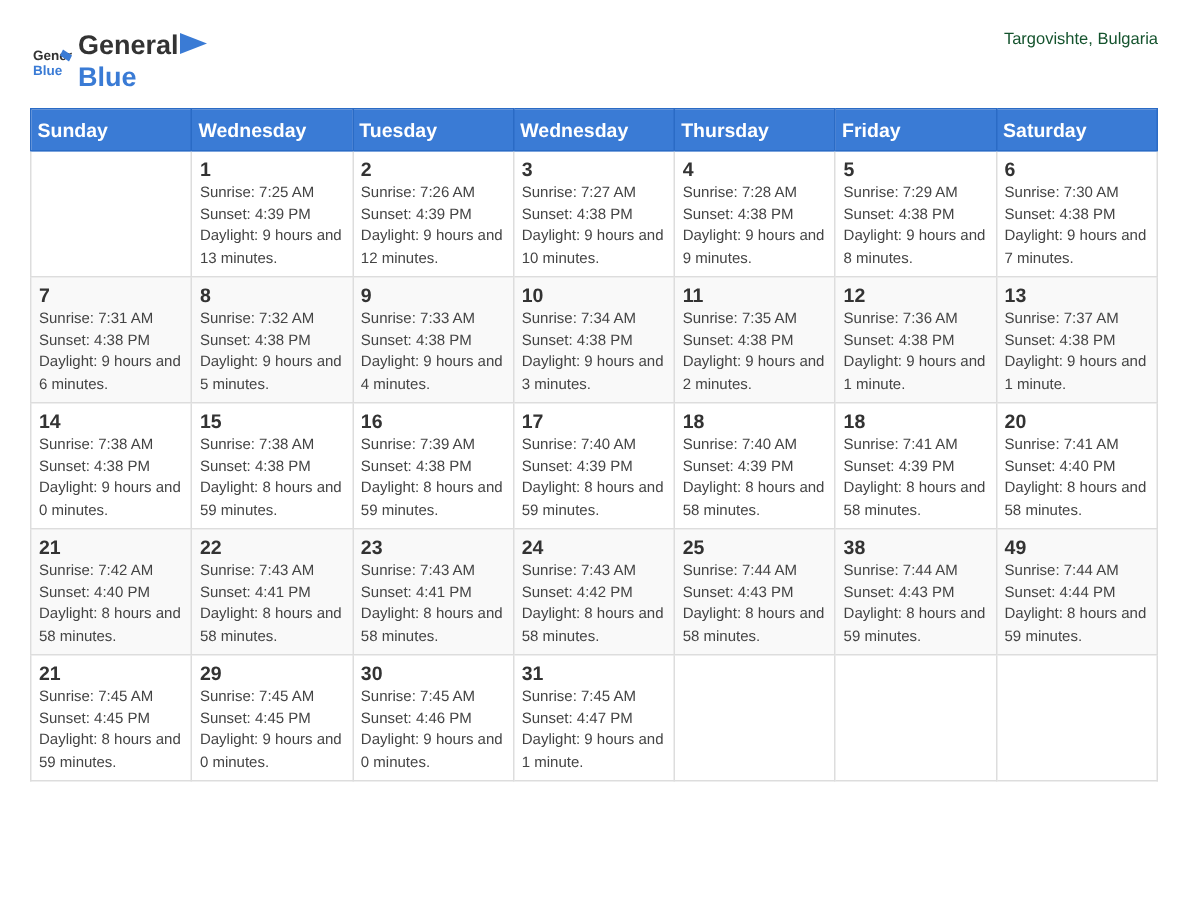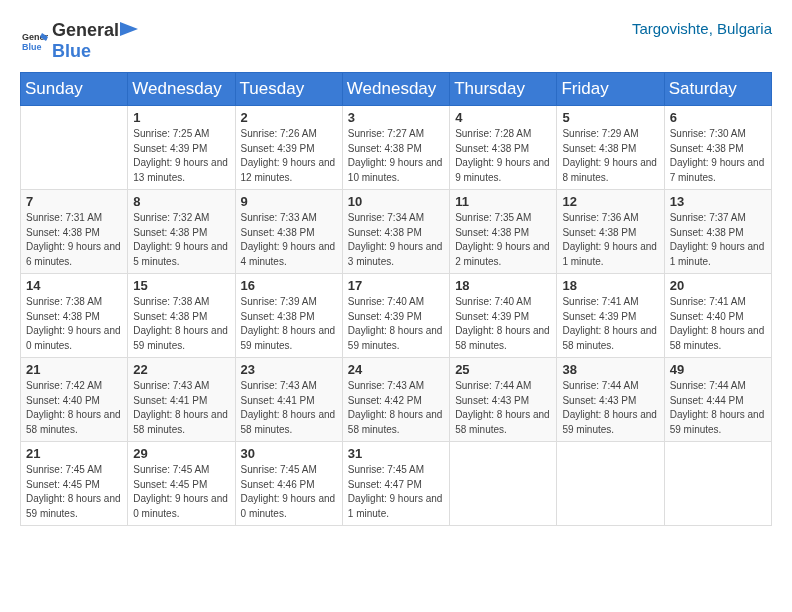--- a/index.html
+++ b/index.html
@@ -38,37 +38,37 @@
     .title-block {
       text-align: right;
     }
     .month-title {
       font-size: 36px;
       font-weight: 300;
       color: #333;
       line-height: 1.1;
     }
     .location {
-      font-size: 15px;
-      color: #0369a1;
+      font-size: 11px;
+      color: #14532d;
       text-align: center;
     }
     .calendar {
       width: 100%;
       border-collapse: collapse;
       border: 1px solid #ccc;
     }
     .calendar th {
       background-color: #3a7bd5;
       color: #fff;
-      font-size: 17px;
+      font-size: 13px;
       padding: 6px 4px;
       text-align: left;
       border: 1px solid #2a6bc5;
-      font-weight: normal;
+      font-weight: bold;
     }
     .calendar td {
       vertical-align: top;
       border: 1px solid #ddd;
       padding: 4px 5px;
       width: calc(100% / 7);
       min-height: 90px;
       background: #fff;
     }
     .calendar tr:nth-child(even) td {

